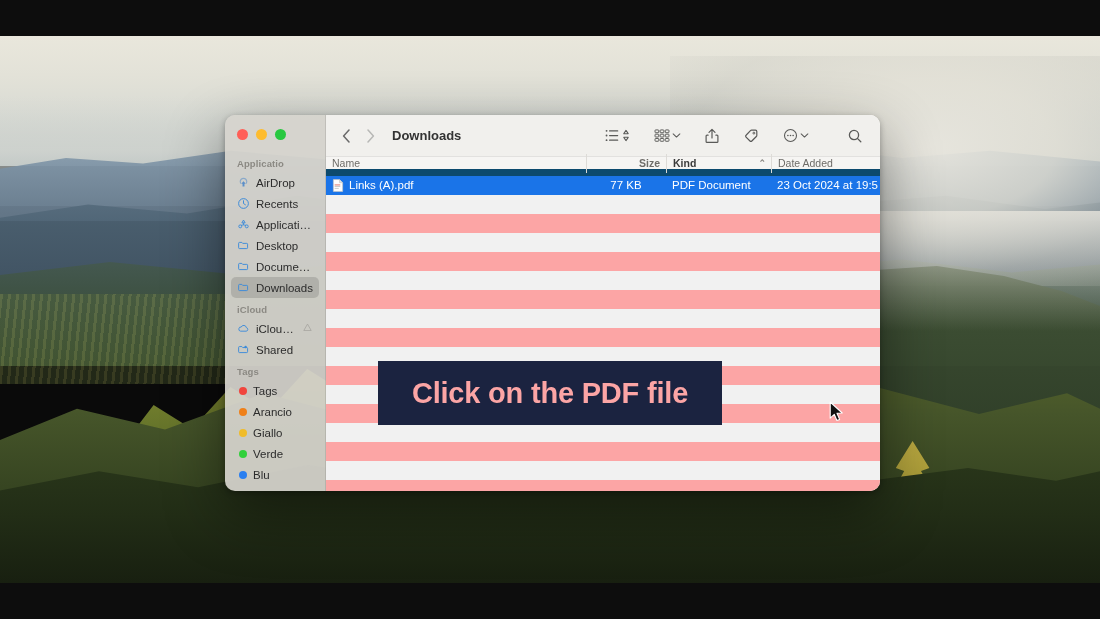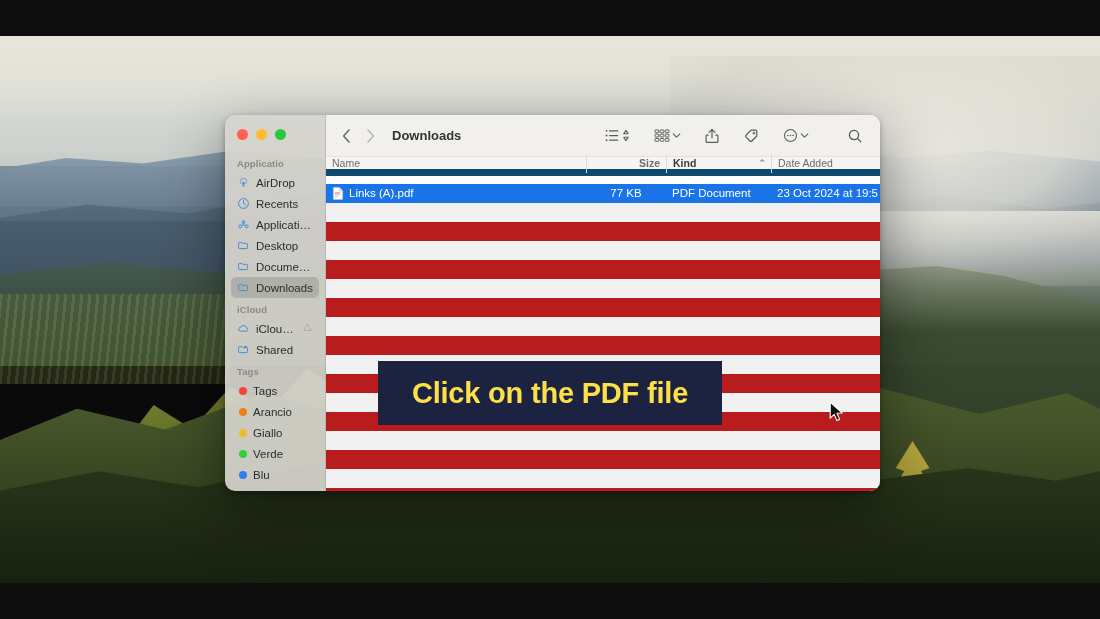--- a/index.html
+++ b/index.html
@@ -151,42 +151,42 @@
   .col { padding:0 6px; position:relative; height:19px; line-height:19px; overflow:hidden; white-space:nowrap; }
   .col + .col { border-left:1px solid #dddbd7; }
   .col.sorted { font-weight:700; color:#3a3a3a; }
   .sort-arrow { position:absolute; right:5px; top:0; font-size:9px; color:#8a8884; }
   .c-name { width:260px; }
   .c-size { width:80px; text-align:right;font-weight:bold; }
   .c-kind { width:105px; }
   .c-date { flex:1; }
 
   
-  #list { flex:1; position:relative; overflow:hidden; background:#b91c1c;margin-top:8px; }
+  #list { flex:1; position:relative; overflow:hidden; background:#fca5a5; }
   .row {
     height:19px; display:flex; align-items:center;
     font-size:11.5px; color:#1e1e1e;
   }
   .row.alt { background:#f1f1f1; }
   .row.selected { background:#1a74e8; color:#fff; }
   .cell { padding:0 6px; height:19px; line-height:19px; overflow:hidden; white-space:nowrap; }
   .cell.n { width:260px; display:flex; align-items:center; gap:5px; }
   .cell.s { width:80px; text-align:center; }
   .cell.k { width:105px; }
   .cell.d { flex:1; }
   .file-ico { width:12px; height:13px; flex:none; }
 
   
   #callout {
     position:absolute; left:378px; top:361px; width:344px; height:64px;
     background:#1b2340; display:flex; align-items:center; justify-content:center;
     z-index:30;
   }
   #callout span {
-    color:#fde047; font-size:29px; font-weight:700; letter-spacing:-.2px;
+    color:#fca5a5; font-size:29px; font-weight:700; letter-spacing:-.2px;
   }
 
   
   #cursor { position:absolute; left:829px; top:401px; z-index:35; }
 </style>
 </head>
 <body>
 
 <div id="screen">
 

